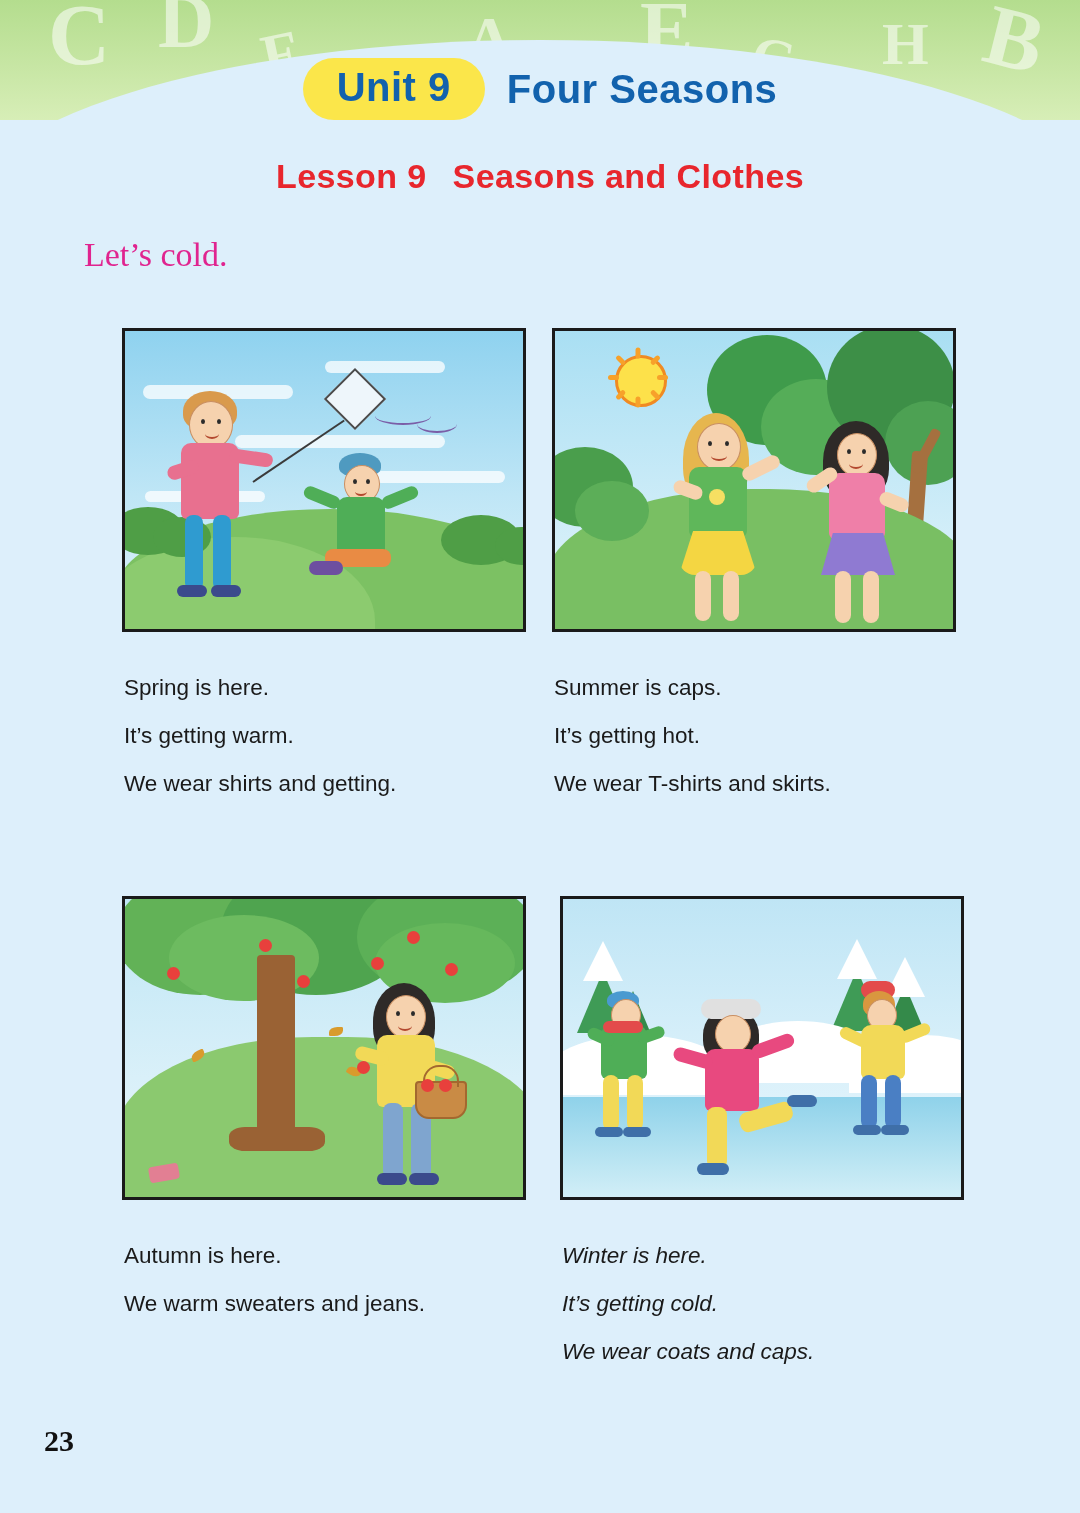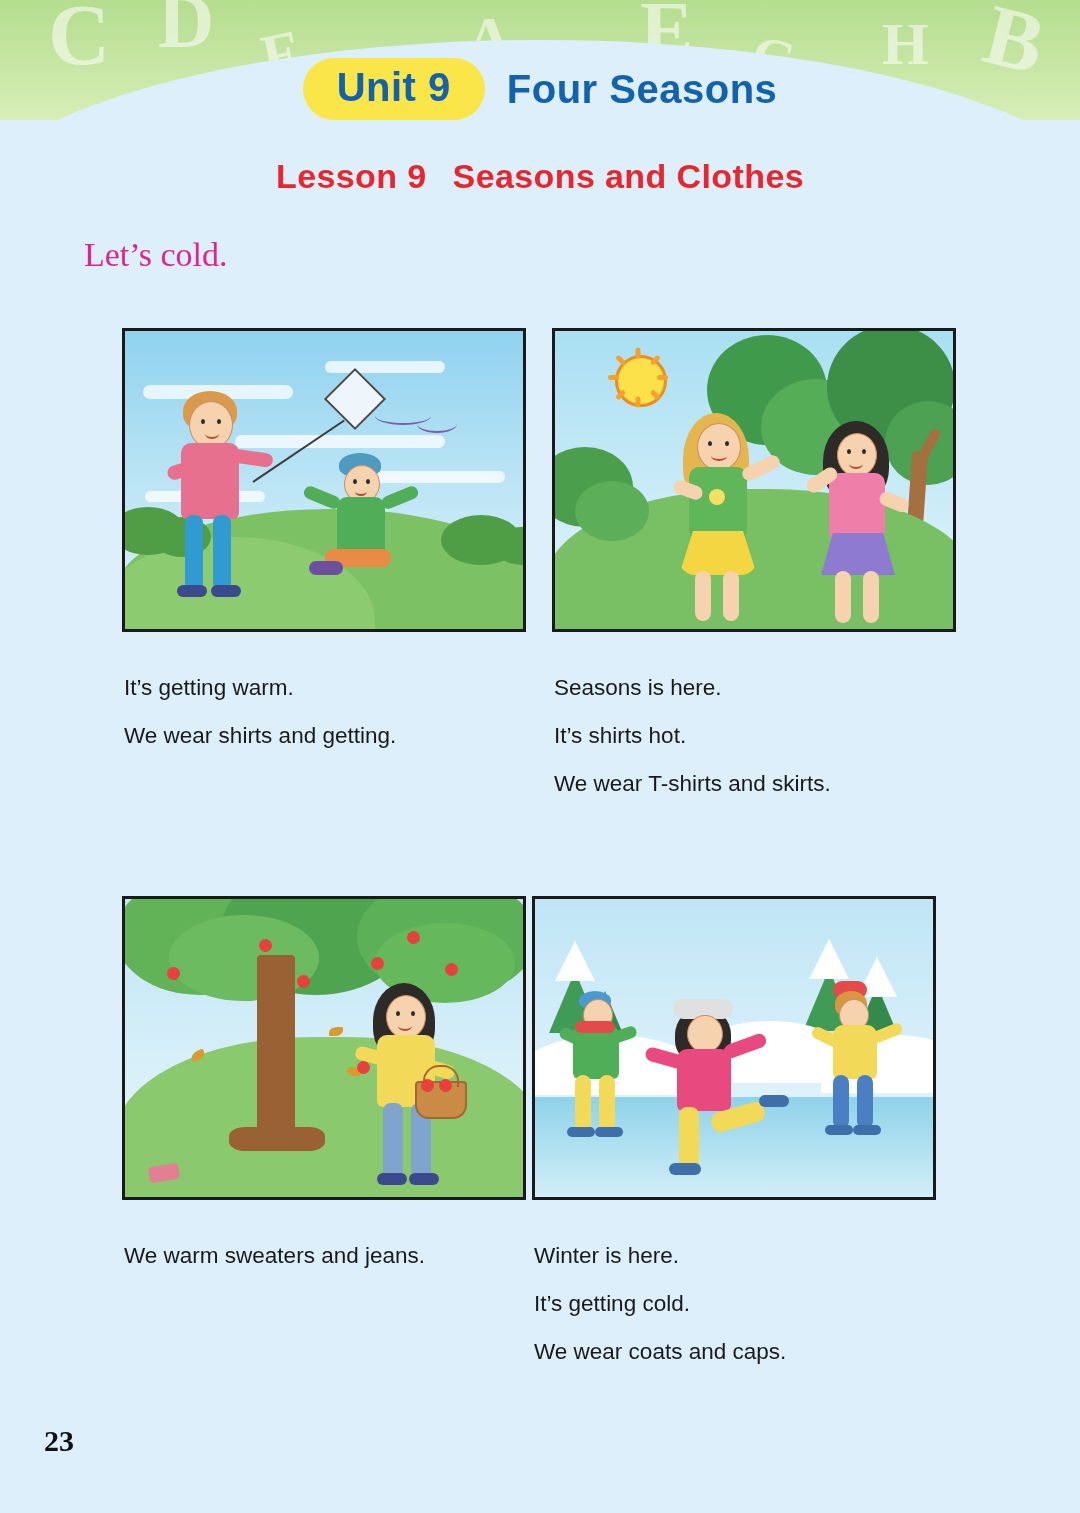--- a/index.html
+++ b/index.html
@@ -105,21 +105,21 @@
   .grid {
     position: absolute;
     top: 328px;
     left: 122px;
     width: 840px;
   }
   .cell { position: absolute; }
   .cell-1 { left: 0;    top: 0; }
   .cell-2 { left: 430px; top: 0; }
   .cell-3 { left: 0;    top: 568px; }
-  .cell-4 { left: 410px; top: 568px; }
+  .cell-4 { left: 438px; top: 568px; font-style: italic; }
 
   .frame {
     width: 404px;
     height: 304px;
     border: 3px solid #1a1a1a;
     box-sizing: border-box;
     overflow: hidden;
     position: relative;
     background: #bfe3f4;
   }
@@ -308,20 +308,21 @@
           <div class="mouth" style="left:230px; top:156px; width:12px; height:7px;"></div>
           <div class="torso" style="left:212px; top:166px; width:48px; height:58px; background:#4fae57;"></div>
           <div class="limb" style="left:178px; top:160px; width:38px; height:13px; background:#4fae57; transform:rotate(22deg);"></div>
           <div class="limb" style="left:256px; top:160px; width:38px; height:13px; background:#4fae57; transform:rotate(-22deg);"></div>
           <div class="limb" style="left:200px; top:218px; width:66px; height:18px; background:#e98b44;"></div>
           <div class="shoe" style="left:184px; top:230px; width:34px; height:14px; background:#6d4fa0;"></div>
         </div>
       </div>
 
       <div class="caption">
+        <div>Spring is here.</div>
         <div>It’s getting warm.</div>
         <div>We wear shirts and getting.</div>
       </div>
     </div>
 
     <div class="cell cell-2">
       <div class="frame">
         <div class="sky su-sky"></div>
 
         <div>
@@ -371,22 +372,22 @@
           <div class="torso" style="left:274px; top:142px; width:56px; height:66px; background:#ef7fa8;"></div>
           <div class="limb" style="left:250px; top:142px; width:34px; height:14px; background:#f6d2ae; transform:rotate(-34deg);"></div>
           <div class="limb" style="left:324px; top:164px; width:30px; height:14px; background:#f6d2ae; transform:rotate(22deg);"></div>
           <div class="abs" style="left:266px; top:202px; width:74px; height:42px; background:#8f7ad2; clip-path:polygon(16% 0,84% 0,100% 100%,0 100%);"></div>
           <div class="limb" style="left:280px; top:240px; width:16px; height:52px; background:#f6d2ae;"></div>
           <div class="limb" style="left:308px; top:240px; width:16px; height:52px; background:#f6d2ae;"></div>
         </div>
       </div>
 
       <div class="caption">
-        <div>Seasons is here.</div>
-        <div>It’s shirts hot.</div>
+        <div>Summer is caps.</div>
+        <div>It’s getting hot.</div>
         <div>We wear T-shirts and skirts.</div>
       </div>
     </div>
 
     <div class="cell cell-3">
       <div class="frame">
         <div class="sky au-sky"></div>
 
         <div class="tree-blob" style="left:-10px; top:-24px; width:170px; height:120px; background:#62b257;"></div>
         <div class="tree-blob" style="left:96px; top:-34px; width:190px; height:130px; background:#4fa44f;"></div>
@@ -428,20 +429,21 @@
           <div class="abs" style="left:290px; top:182px; width:48px; height:34px; background:#c98b45; border-radius:4px 4px 14px 14px; border:2px solid #a3682f;"></div>
           <div class="abs" style="left:298px; top:166px; width:32px; height:20px; border:2px solid #a3682f; border-bottom:none; border-radius:16px 16px 0 0;"></div>
           <div class="apple" style="left:296px; top:180px;"></div>
           <div class="apple" style="left:314px; top:180px;"></div>
         </div>
 
         <div class="abs" style="left:24px; top:266px; width:30px; height:16px; background:#e27f93; border-radius:4px; transform:rotate(-10deg);"></div>
       </div>
 
       <div class="caption">
+        <div>Autumn is here.</div>
         <div>We warm sweaters and jeans.</div>
       </div>
     </div>
 
     <div class="cell cell-4">
       <div class="frame">
         <div class="sky wi-sky"></div>
 
         <div class="pine" style="left:14px; top:72px;"></div>
         <div class="pine" style="left:44px; top:92px; border-bottom-color:#348a4a;"></div>

